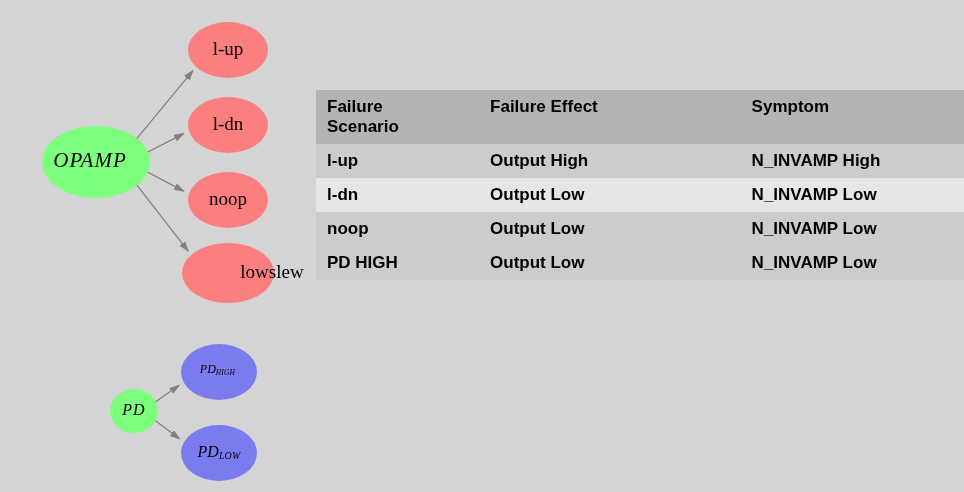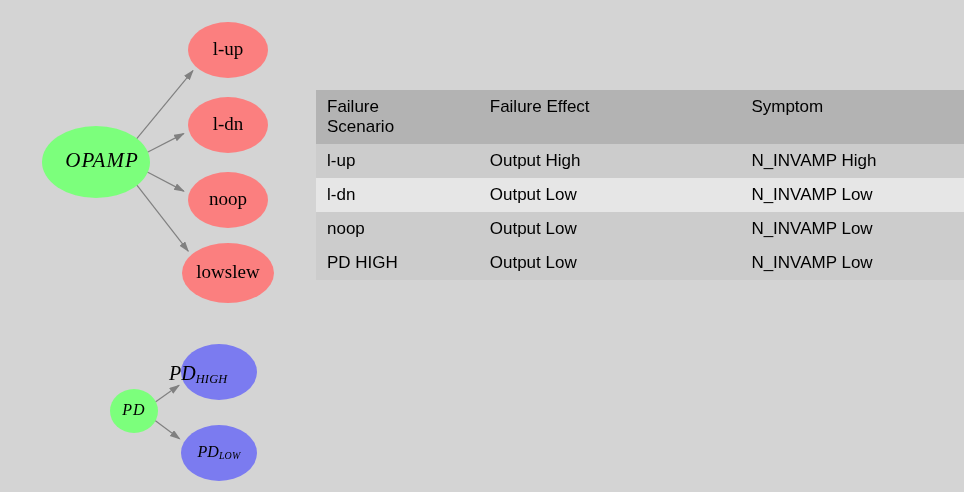--- a/index.html
+++ b/index.html
@@ -59,21 +59,21 @@
   }
   table.matrix {
     border-collapse: collapse;
     border-spacing: 0;
     font-size: 17px;
     color: #000;
   }
   table.matrix td, table.matrix th {
     vertical-align: top;
     text-align: left;
-    font-weight: normal;
+    font-weight: bold;
     padding: 7px 10px 7px 11px;
     border: none;
   }
   table.matrix th {
     background: #b3b3b3;
     font-size: 17px;
   }
   table.matrix tr.head th.gap {
     background: #b3b3b3;
   }
@@ -113,27 +113,27 @@
           <ellipse cx="228" cy="50" rx="40" ry="28" fill="#fb7f7f" stroke="none"></ellipse>
           <ellipse cx="228" cy="125" rx="40" ry="28" fill="#fb7f7f" stroke="none"></ellipse>
           <ellipse cx="228" cy="200" rx="40" ry="28" fill="#fb7f7f" stroke="none"></ellipse>
           <ellipse cx="228" cy="273" rx="46" ry="30" fill="#fb7f7f" stroke="none"></ellipse>
           <ellipse cx="134" cy="411" rx="24" ry="22" fill="#7cff7c" stroke="none"></ellipse>
           <ellipse cx="219" cy="372" rx="38" ry="28" fill="#7b7bf0" stroke="none"></ellipse>
           <ellipse cx="219" cy="453" rx="38" ry="28" fill="#7b7bf0" stroke="none"></ellipse>
         </g>
     </svg>
     <div id="label-layer">
-        <div class="node-label italic" style="font-size: 21px; left: 54px; top: 150.24px; width: 96px; letter-spacing: 1px;">OPAMP</div>
+        <div class="node-label italic" style="font-size: 21px; left: 42px; top: 150.24px; width: 96px; letter-spacing: 1px;">OPAMP</div>
         <div class="node-label" style="font-size: 19px; left: 188px; top: 39.36px; width: 80px;">l-up</div>
         <div class="node-label" style="font-size: 19px; left: 188px; top: 114.36px; width: 80px;">l-dn</div>
         <div class="node-label" style="font-size: 19px; left: 188px; top: 189.36px; width: 80px;">noop</div>
-        <div class="node-label" style="font-size: 19px; left: 182px; top: 262.36px; width: 92px;">lowslew</div>
+        <div class="node-label" style="font-size: 19px; left: 182px; top: 262.36px; width: 92px; padding-left: 44px;">lowslew</div>
         <div class="node-label italic" style="font-size: 16px; left: 110px; top: 402.04px; width: 48px; letter-spacing: 1px;">PD</div>
-        <div class="node-label italic" style="font-size: 20px; left: 169px; top: 363.04px; width: 57px;"><span>PD</span><span class="sub">HIGH</span></div>
+        <div class="node-label italic" style="font-size: 12px; left: 189px; top: 363.04px; width: 57px;"><span>PD</span><span class="sub">HIGH</span></div>
         <div class="node-label italic" style="font-size: 16px; left: 181px; top: 444.04px; width: 76px;"><span>PD</span><span class="sub">LOW</span></div>
       </div>
   </div>
 
   <div class="table-wrap">
     <table class="matrix">
       <thead>
         <tr class="head">
           <th class="c1">Failure Scenario</th>
           <th class="gap"></th>

